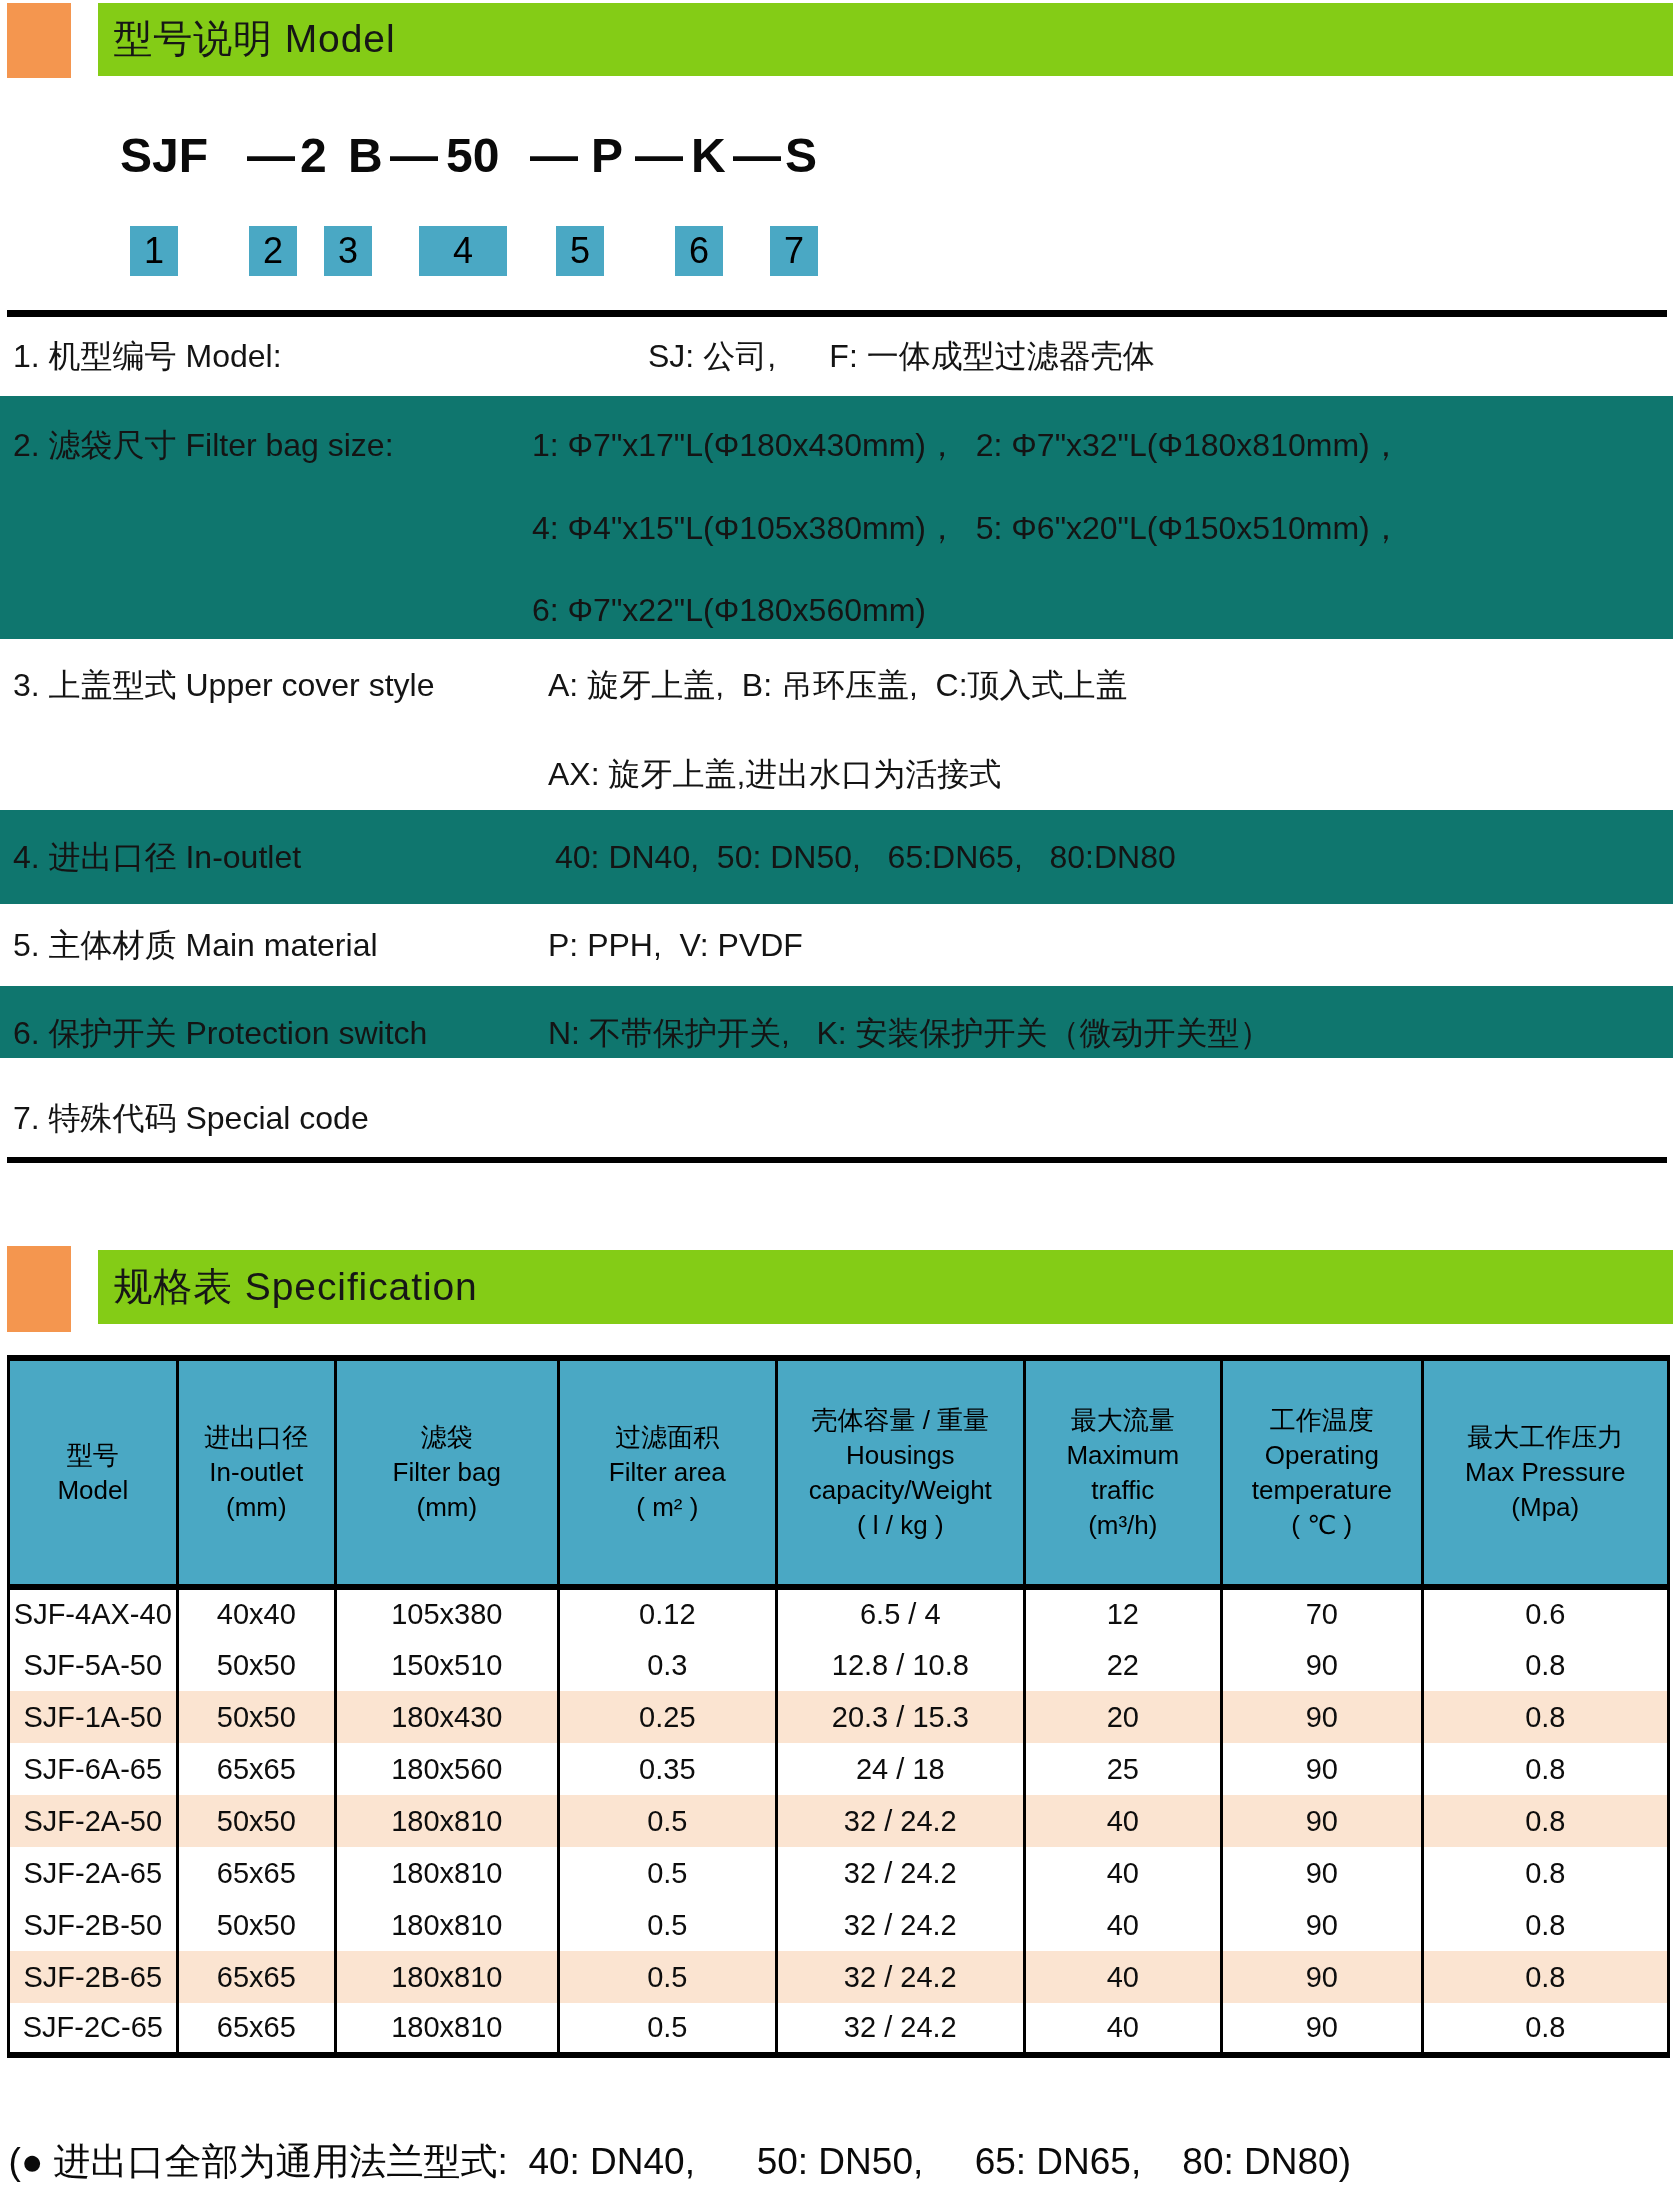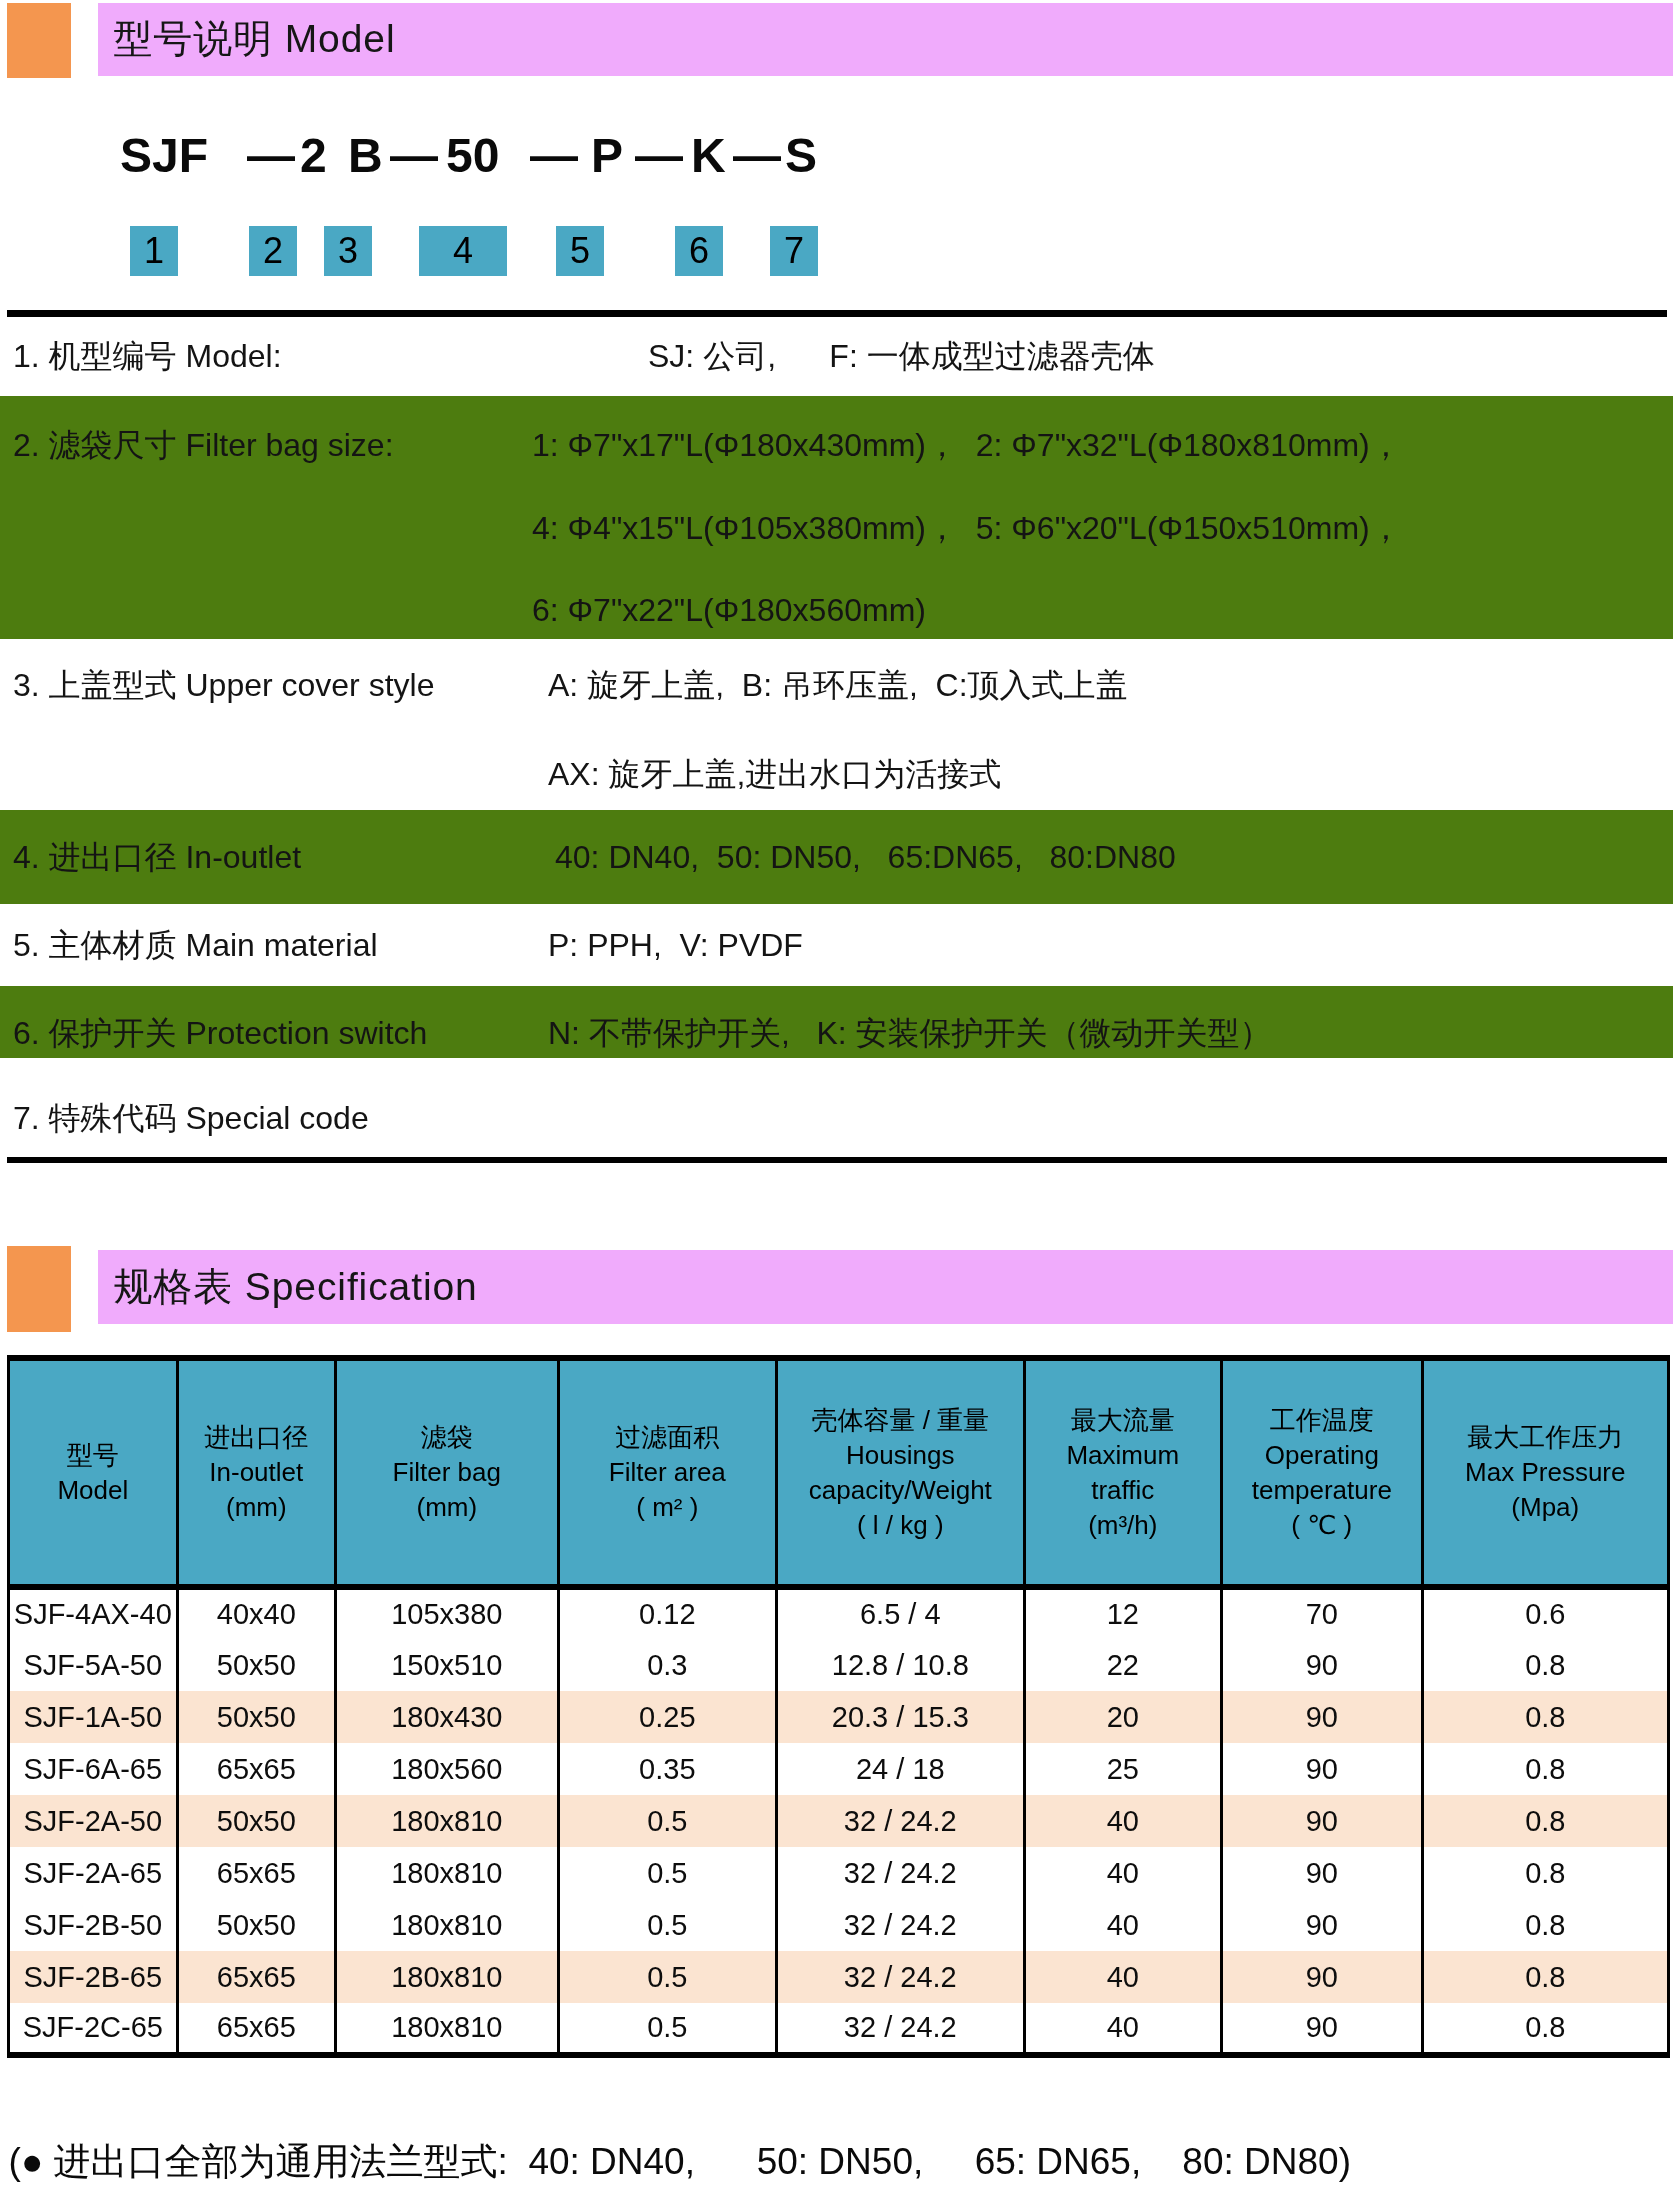--- a/index.html
+++ b/index.html
@@ -5,34 +5,34 @@
   * { margin:0; padding:0; box-sizing:border-box; }
   html,body { background:#ffffff; }
   body {
     width:1674px; height:2190px; position:relative;
     font-family:"Liberation Sans","DejaVu Sans",sans-serif;
     color:#111;
   }
 
   
   .accent-block { position:absolute; left:6.8px; width:64px; background:#F4964F; }
-  .band { position:absolute; left:98px; right:0; background:#f0abfc; }
+  .band { position:absolute; left:98px; right:0; background:#84cc16; }
   .band-title { position:absolute; left:15.4px; top:0; bottom:0; display:flex; align-items:center;
     font-size:39px; color:#161616; letter-spacing:0.9px; }
 
   
   .code-seg { position:absolute; top:128px; font-size:48px; font-weight:bold; color:#0a0a0a; }
   .pos-box { position:absolute; top:226px; height:50px; background:#4AA8C4; color:#000;
     display:flex; align-items:center; justify-content:center; font-size:36px; }
 
   .divider { position:absolute; left:6.8px; width:1660px; background:#000; }
 
   
   .list-row { position:absolute; left:0; width:1674px; }
-  .list-row.peach { background:#4d7c0f; }
+  .list-row.peach { background:#0f766e; }
   .row-text { position:absolute; font-size:32px; color:#141414; white-space:pre; line-height:45px; }
 
   
   .spec-table { position:absolute; left:6.8px; top:1355px; width:1660px;
     border-collapse:collapse; table-layout:fixed; }
   .spec-table th, .spec-table td {
     border-left:3.4px solid #000; text-align:center; vertical-align:middle; padding:0;
   }
   .spec-table th:first-child, .spec-table td:first-child { border-left:none; }
   .spec-table { border:3.4px solid #000; border-top-width:6.8px; border-bottom-width:6.8px; }

